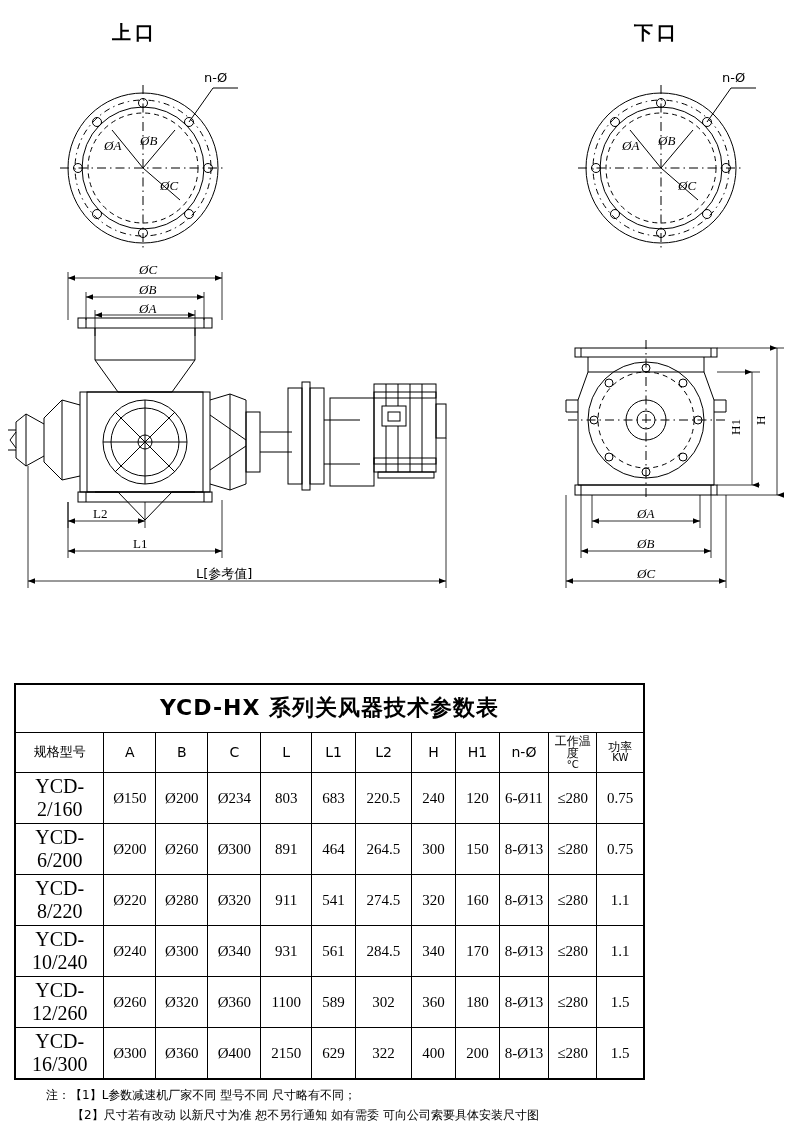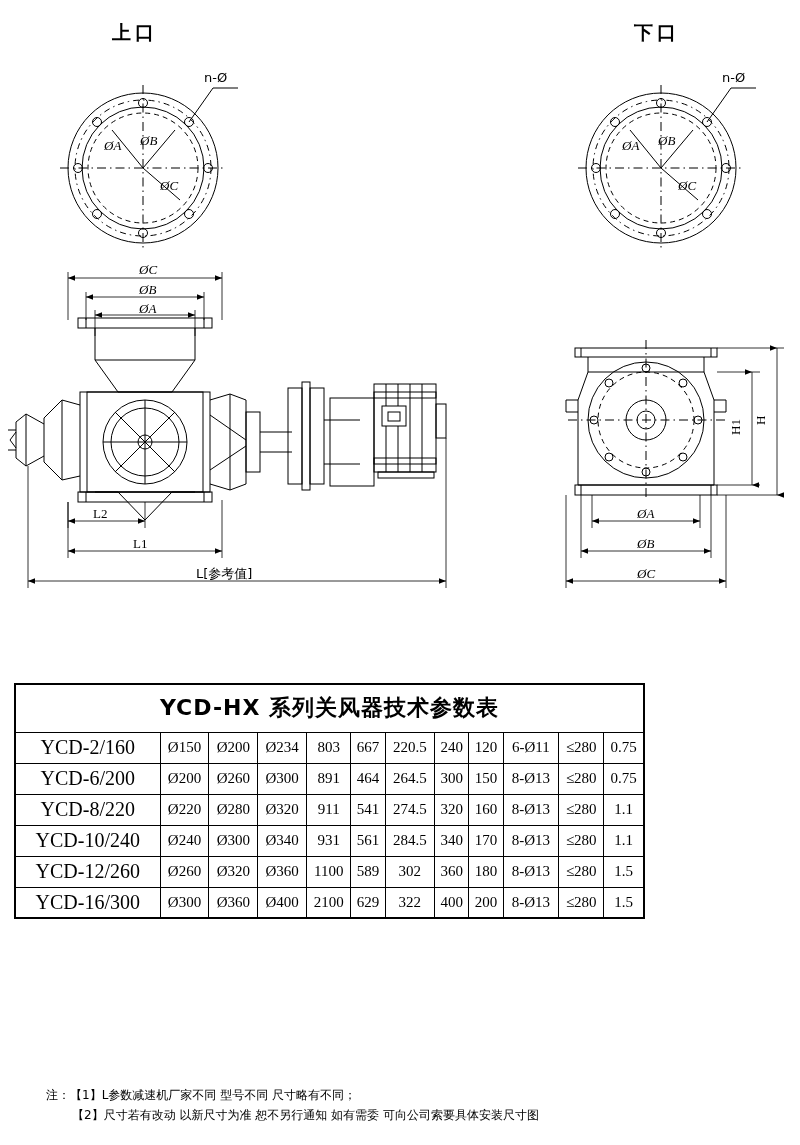--- a/index.html
+++ b/index.html
@@ -329,29 +329,49 @@
       <text x="637" y="578" font-family="Liberation Serif, serif" font-size="13" font-style="italic" fill="#000" stroke="none">ØC</text>
     </g>
   </svg>
 
   <div class="table-wrap">
     <table class="spec">
       <thead>
         <tr>
           <td class="tbl-title" colspan="12">YCD-HX  系列关风器技术参数表</td>
         </tr>
+        <tr>
+          <td class="cjk" style="width:108px">规格型号</td>
+          <td style="width:62px">A</td>
+          <td style="width:62px">B</td>
+          <td style="width:64px">C</td>
+          <td style="width:62px">L</td>
+          <td style="width:56px">L1</td>
+          <td style="width:68px">L2</td>
+          <td style="width:56px">H</td>
+          <td style="width:56px">H1</td>
+          <td style="width:62px">n-Ø</td>
+          <td class="two-line" style="width:58px">
+            <span class="ln1">工作温度</span>
+            <span class="ln2">°C</span>
+          </td>
+          <td class="two-line" style="width:58px">
+            <span class="ln1">功率</span>
+            <span class="ln2">KW</span>
+          </td>
+        </tr>
       </thead>
       <tbody>
         <tr>
           <td class="model">YCD-2/160</td>
           <td>Ø150</td>
           <td>Ø200</td>
           <td>Ø234</td>
           <td>803</td>
-          <td>667</td>
+          <td>683</td>
           <td>220.5</td>
           <td>240</td>
           <td>120</td>
           <td>6-Ø11</td>
           <td>≤280</td>
           <td>0.75</td>
         </tr>
         <tr>
           <td class="model">YCD-6/200</td>
           <td>Ø200</td>
@@ -406,21 +426,21 @@
           <td>180</td>
           <td>8-Ø13</td>
           <td>≤280</td>
           <td>1.5</td>
         </tr>
         <tr>
           <td class="model">YCD-16/300</td>
           <td>Ø300</td>
           <td>Ø360</td>
           <td>Ø400</td>
-          <td>2100</td>
+          <td>2150</td>
           <td>629</td>
           <td>322</td>
           <td>400</td>
           <td>200</td>
           <td>8-Ø13</td>
           <td>≤280</td>
           <td>1.5</td>
         </tr>
       </tbody>
     </table>

